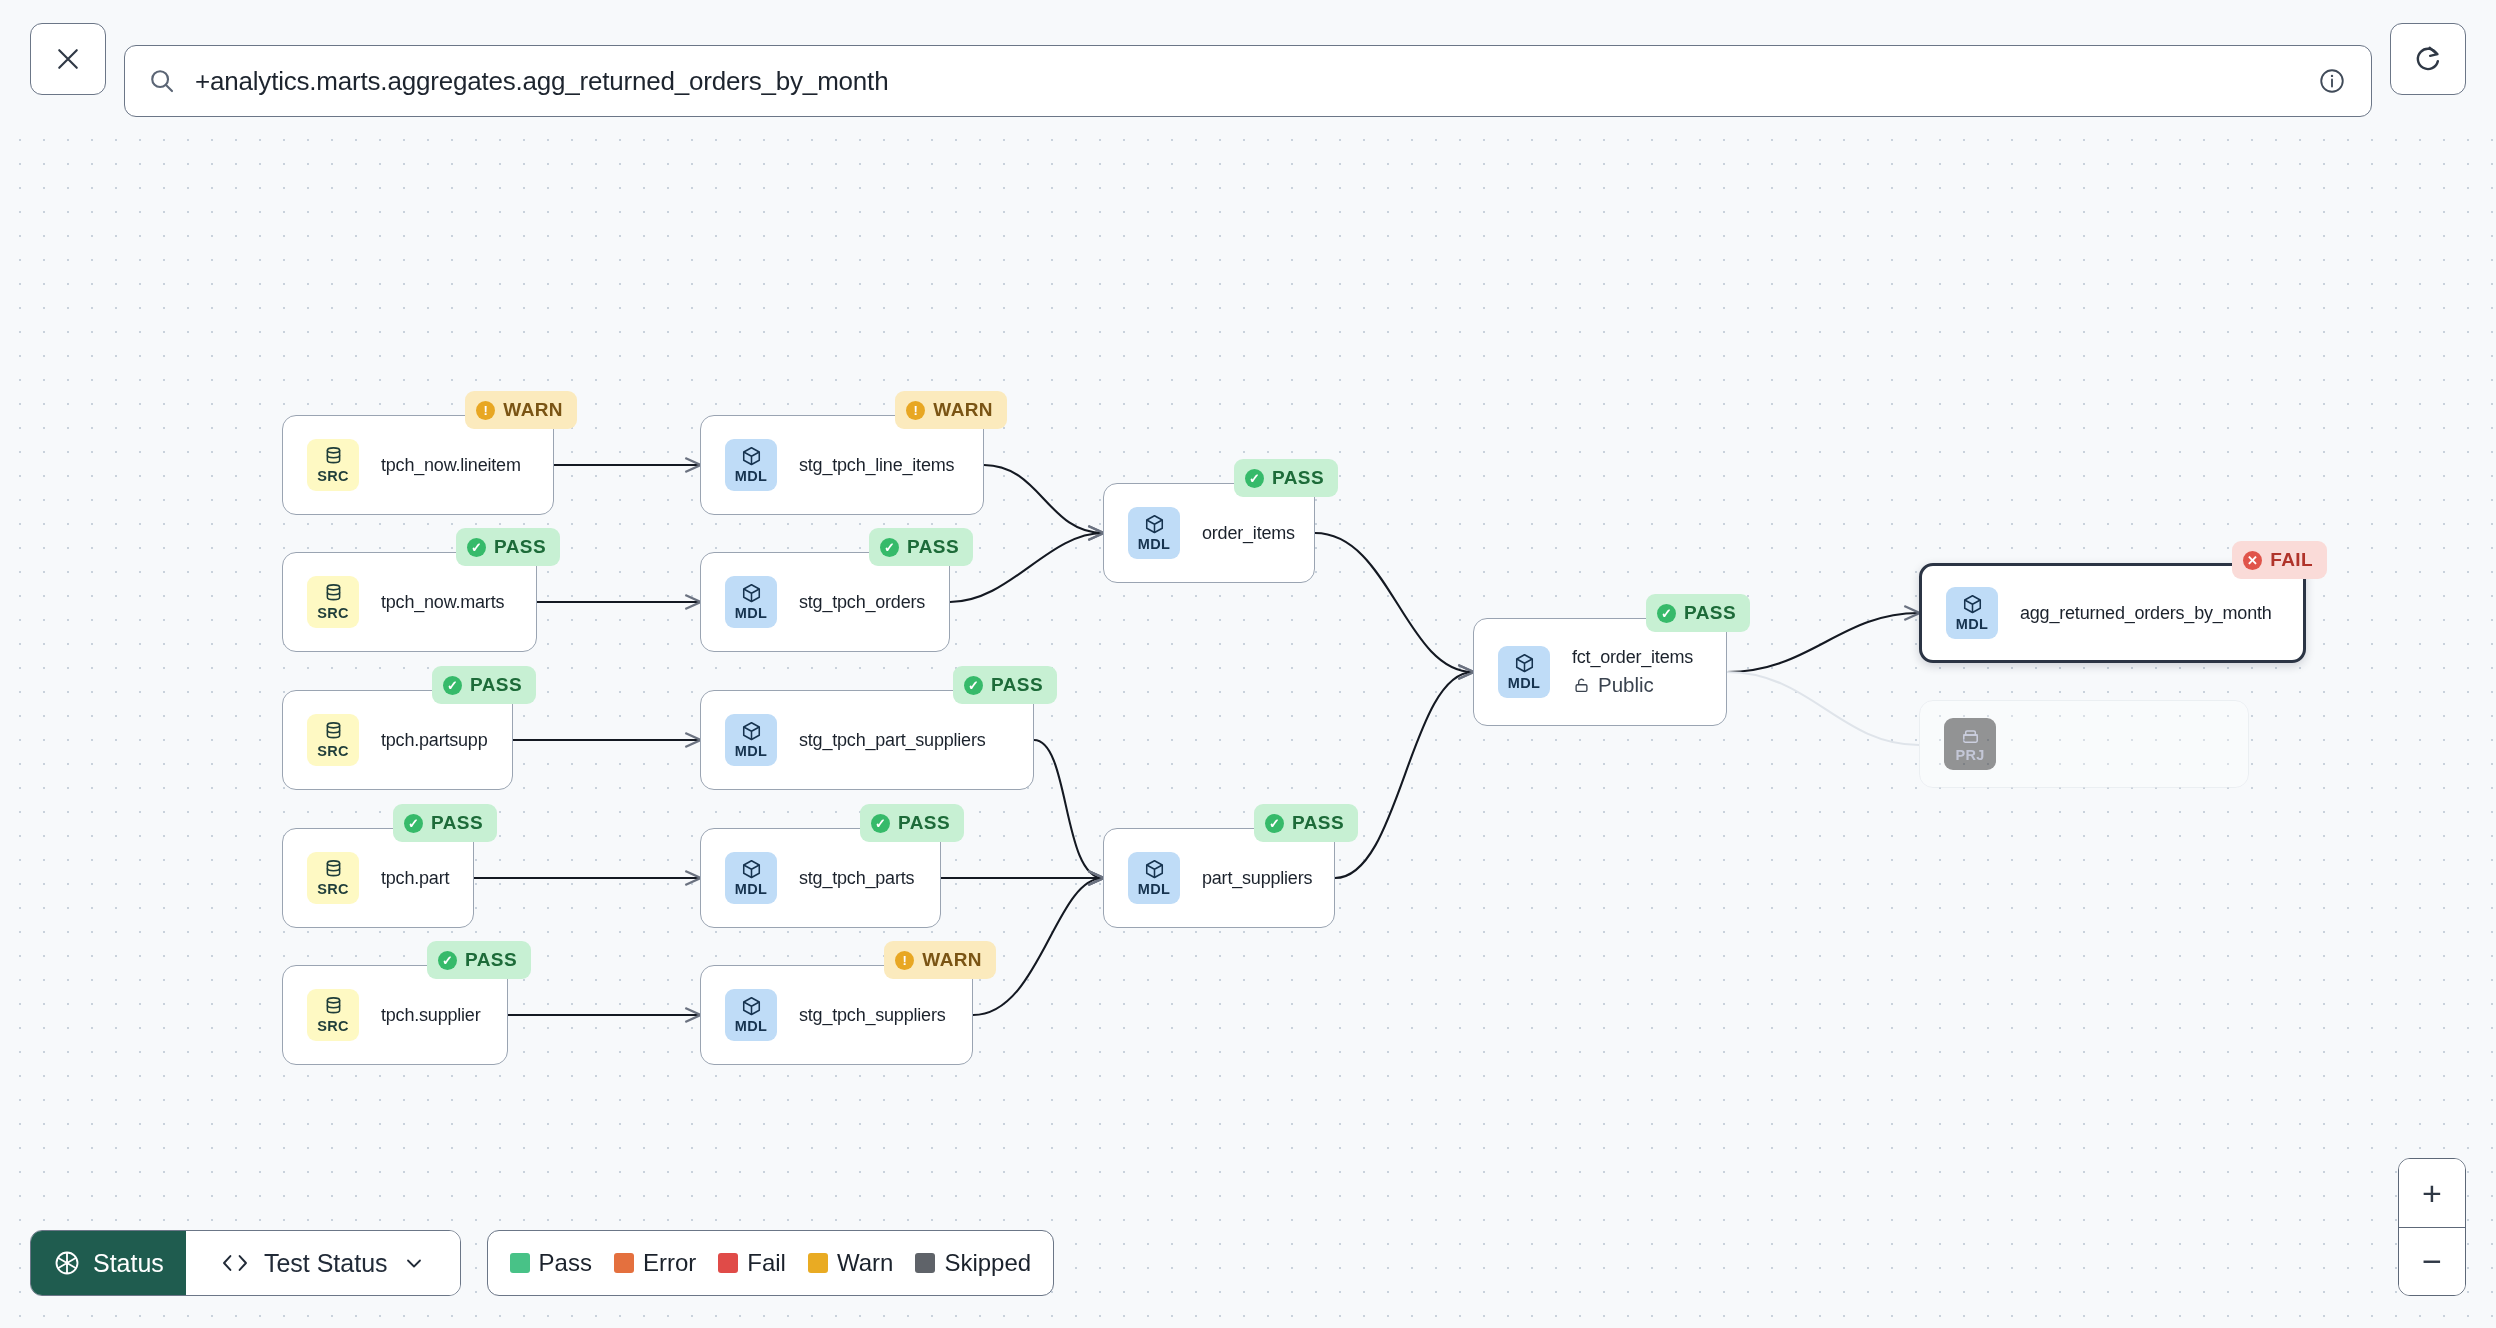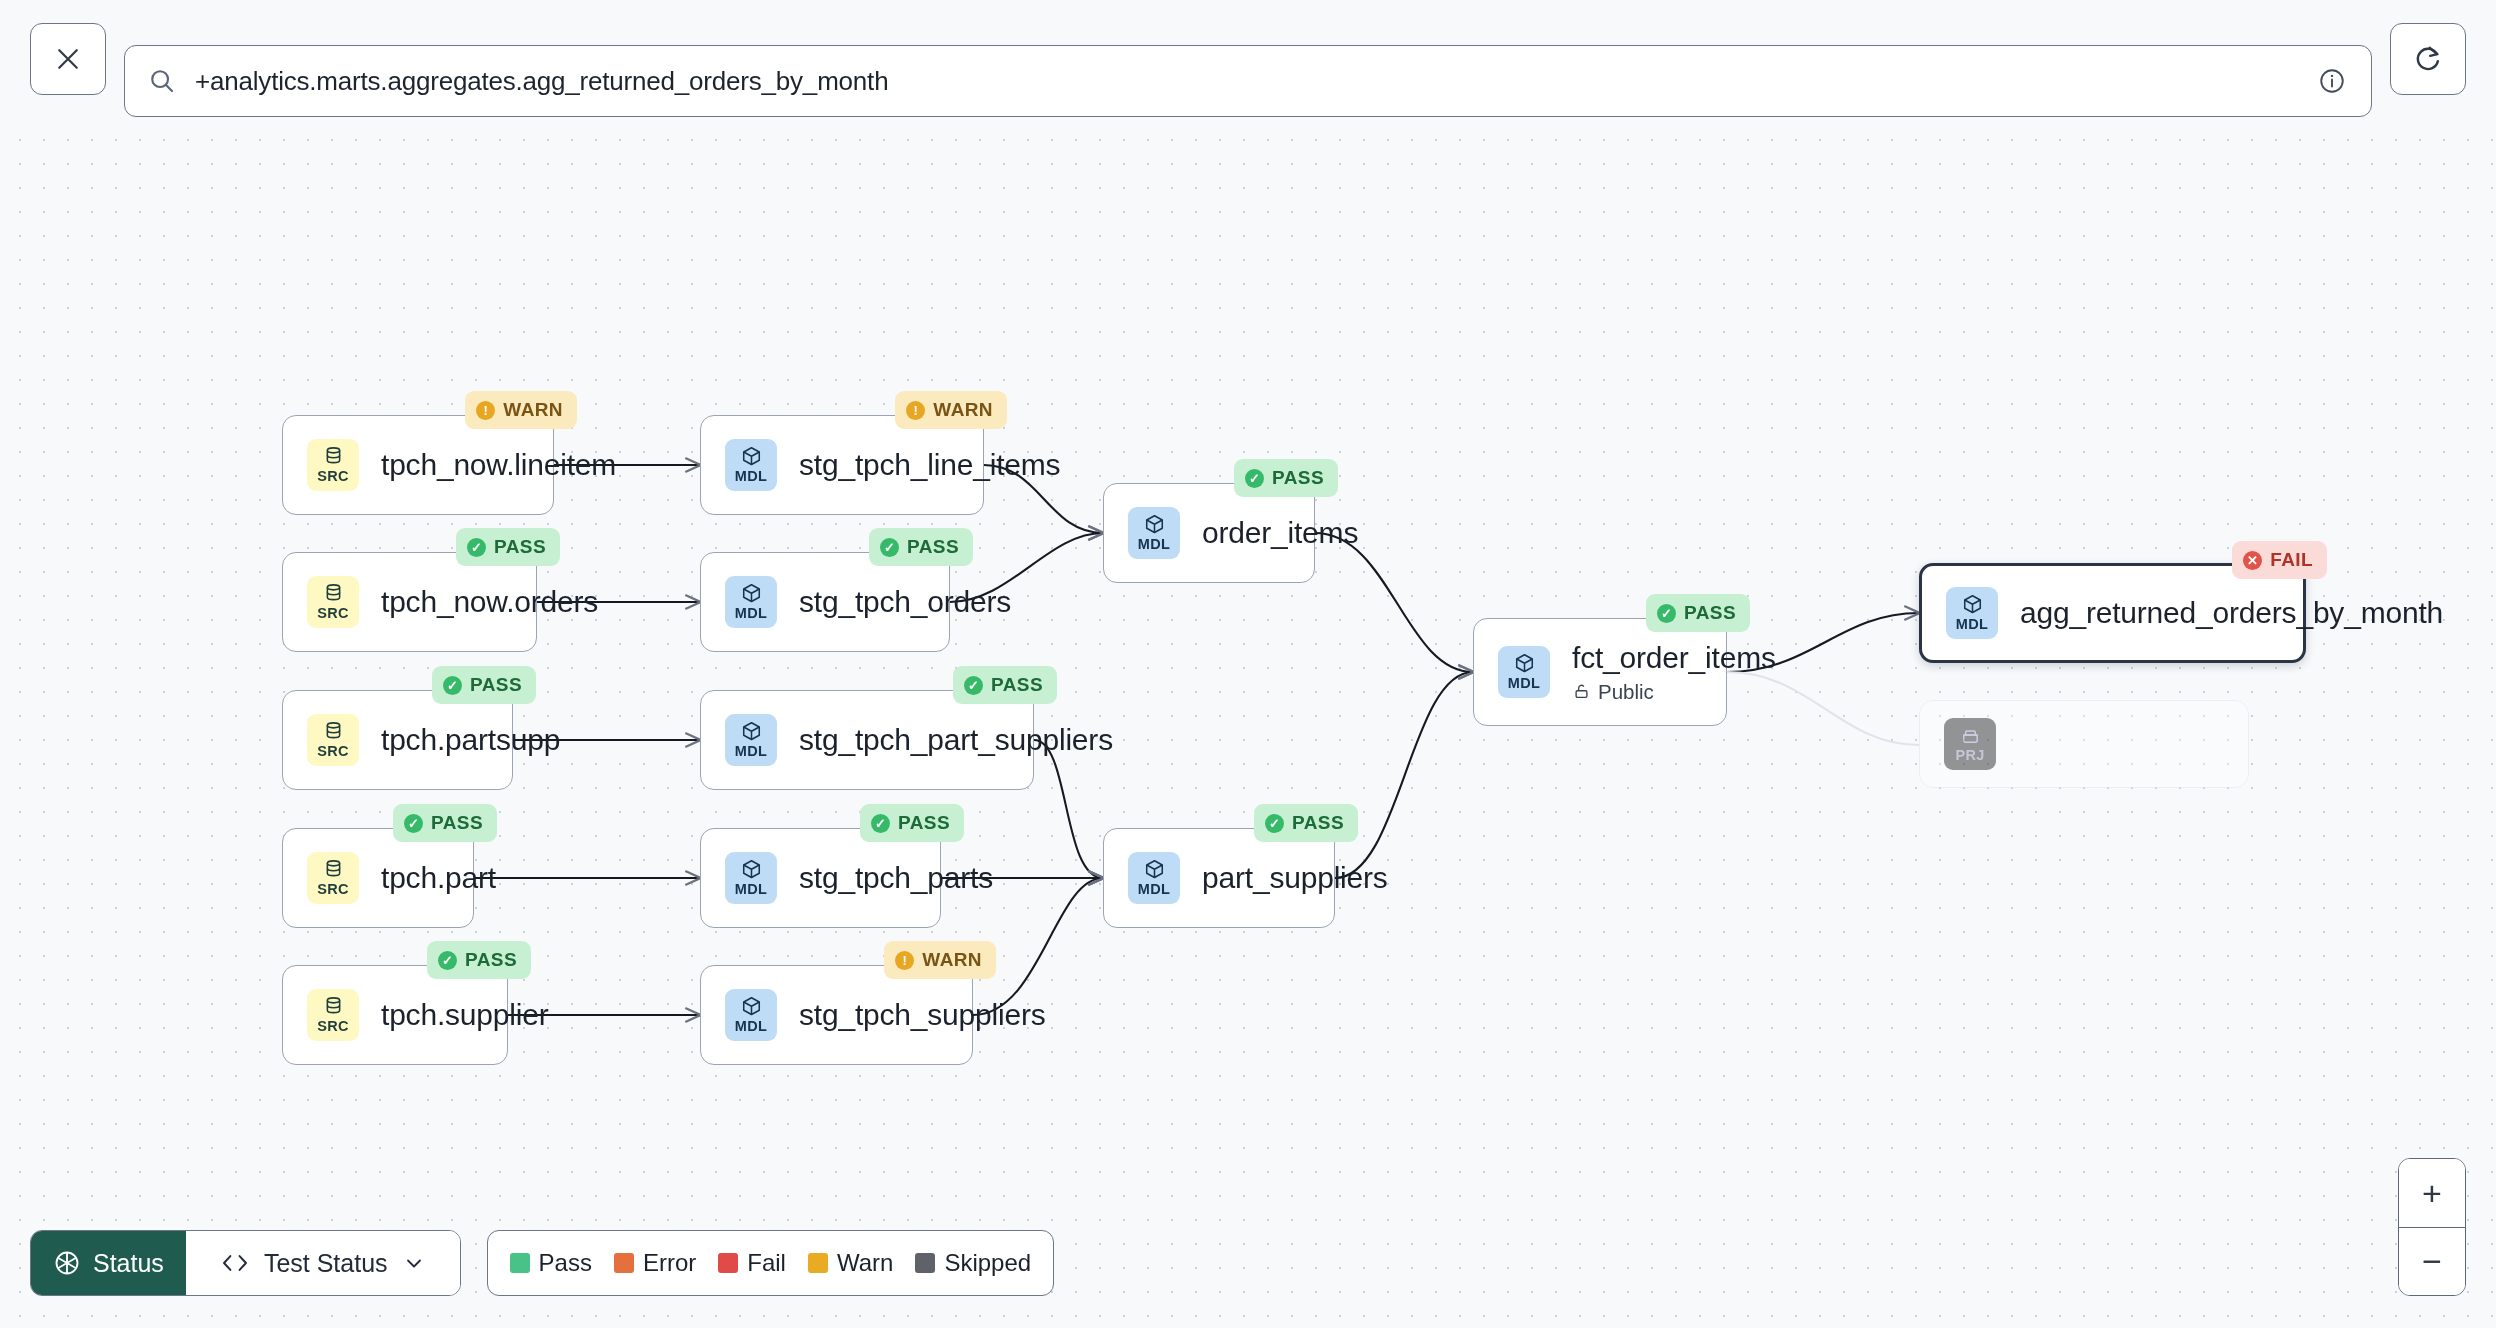--- a/index.html
+++ b/index.html
@@ -97,21 +97,21 @@
   .typebadge .tb-txt {
     font-size: 14.5px; font-weight: 600; letter-spacing: .3px;
     line-height: 15px; margin-top: 1px;
   }
   .tb-src { background: #fef9c3; color: #1f3d3a; }
   .tb-mdl { background: #bfdcf7; color: #16334f; }
   .tb-prj { background: #404040; color: #9ba0bb; }
 
   .node-body { margin-left: 22px; display: flex; flex-direction: column; justify-content: center; }
   .node-title {
-    font-size: 30px; color: #1b222c; white-space: nowrap; letter-spacing: -0.2px;
+    font-size: 18px; color: #1b222c; white-space: nowrap; letter-spacing: -0.2px;
   }
   .node.ghost .node-title { color: #b8bec7; }
   .node-sub {
     margin-top: 5px;
     font-size: 20.5px; color: #3a434f;
     display: flex; align-items: center; gap: 7px; white-space: nowrap;
   }
   .node.ghost .node-sub { color: #b8bec7; }
 
   
@@ -288,21 +288,21 @@
           <span class="tb-ico">
             <svg width="23" height="23" viewBox="0 0 24 24" fill="none" stroke="#1f3d3a" stroke-width="1.6">
               <ellipse cx="12" cy="5.6" rx="6.4" ry="2.6"></ellipse>
               <path d="M5.6 5.6 v5.1 c0 1.45 2.87 2.6 6.4 2.6 s6.4-1.15 6.4-2.6 V5.6"></path>
               <path d="M5.6 10.7 v5.1 c0 1.45 2.87 2.6 6.4 2.6 s6.4-1.15 6.4-2.6 v-5.1"></path>
             </svg>
           </span>
           <span class="tb-txt">SRC</span>
         </div>
         <div class="node-body">
-          <div class="node-title">tpch_now.orders</div>
+          <div class="node-title">tpch_now.marts</div>
         </div>
         <div class="pill pill-pass" style="right: -24px;">
           <span class="dot">✓</span>
           <span>PASS</span>
         </div>
       </div>
       <div class="node" style="left: 282px; top: 690px; width: 231px; height: 100px;">
         <div class="typebadge tb-src">
           <span class="tb-ico">
             <svg width="23" height="23" viewBox="0 0 24 24" fill="none" stroke="#1f3d3a" stroke-width="1.6">

